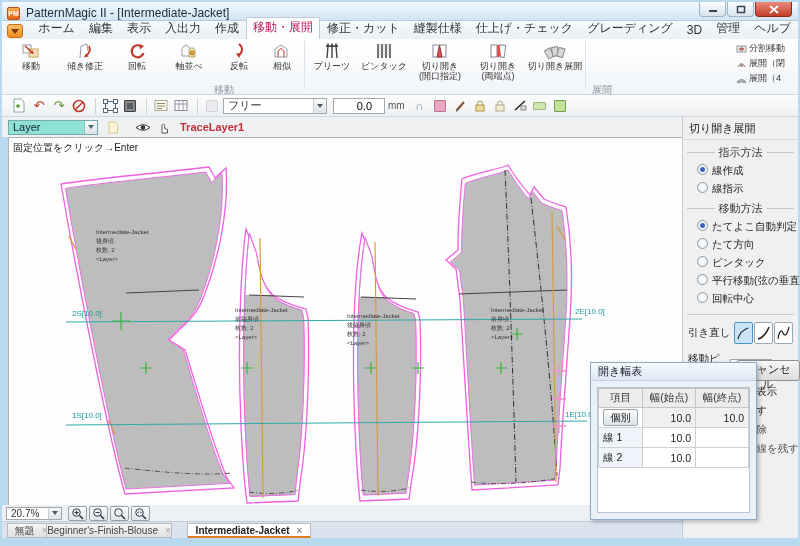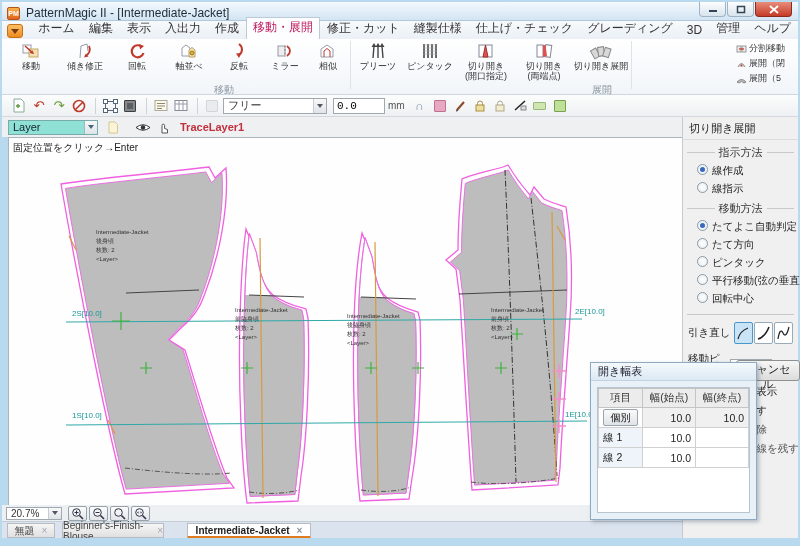--- a/index.html
+++ b/index.html
@@ -50,22 +50,22 @@
   .t2sep{width:1px;height:16px;background:#cfd4d8;margin:0 5px;}
   .glyph-red{color:#b8382a;font-size:13px;line-height:13px;}
   .glyph-green{color:#6a9a3a;font-size:13px;line-height:13px;}
   .glyph-gray{color:#7a90a8;font-size:12px;font-weight:bold;}
   .combo{height:16px;background:#fff;border:1px solid #a0a8b0;display:flex;align-items:center;
     font-size:11px;color:#333;position:relative;}
   .combo .cval{padding:8px 4px;flex:1;}
   .combo .carr{width:13px;height:100%;border-left:1px solid #c8ccd0;background:linear-gradient(#f8f8f8,#e0e4e8);
     display:flex;align-items:center;justify-content:center;}
   .combo .tri{width:0;height:0;border-left:3px solid transparent;border-right:3px solid transparent;border-top:4px solid #556;}
-  .numin{height:16px;border:1px solid #a0a8b0;background:#fff;font-size:11px;text-align:left;
-    padding:0 3px;font-family:Liberation Mono, monospace;}
+  .numin{height:16px;border:1px solid #a0a8b0;background:#fff;font-size:11px;text-align:right;
+    padding:0 12px;font-family:Liberation Sans, sans-serif;}
   .unit{font-size:10px;color:#555;margin:0 6px 0 3px;}
   .sq{border-radius:1px;}
   
   .layerbar{position:absolute;left:2px;top:117px;width:680px;height:20px;
     background:#eef0f2;display:flex;align-items:center;padding-left:6px;}
   .layercombo{width:90px;height:15px;border:1px solid #7aa;background:#8fe0d5;display:flex;align-items:center;}
   .layercombo .cval{flex:1;padding:0 4px;font-size:11px;color:#123;}
   .layercombo .carr{width:13px;height:100%;background:linear-gradient(#f8f8f8,#dde4e8);border-left:1px solid #9bb;
     display:flex;align-items:center;justify-content:center;}
   .tracename{color:#c22f3d;font-size:11px;font-weight:bold;margin-left:6px;}
@@ -230,30 +230,20 @@
       </div>
       <div class="rbtn" style="width:46px">
         <span class="ric">
             <svg width="20" height="18">
               <path d="M10,2 C14,5 14,10 10,13" fill="none" stroke="#c0392b" stroke-width="2"></path>
               <path d="M10,16 l-3,-4.5 l5.5,-0.5 z" fill="#c0392b"></path>
             </svg>
           </span>
         <span class="rlbl">反転</span>
       </div>
-      <div class="rbtn" style="width:46px">
-        <span class="ric">
-            <svg width="20" height="18">
-              <rect x="3" y="4" width="7" height="10" fill="#eee" stroke="#99a"></rect>
-              <path d="M12,4 C16,7 16,11 12,14" fill="none" stroke="#c0392b" stroke-width="1.8"></path>
-              <path d="M10,3.5 v11" stroke="#888" stroke-dasharray="2 1.5"></path>
-            </svg>
-          </span>
-        <span class="rlbl">ミラー</span>
-      </div>
       <div class="rbtn" style="width:40px">
         <span class="ric">
             <svg width="20" height="18">
               <path d="M3,15 L3,7 L9,3 L15,7 L15,15 Z" fill="#fff" stroke="#99a"></path>
               <path d="M6,15 L6,9 L9,6.5 L12,9 L12,15" fill="none" stroke="#c0392b"></path>
             </svg>
           </span>
         <span class="rlbl">相似</span>
       </div>
       <div class="rsep"></div>
@@ -325,21 +315,21 @@
         <svg width="11" height="10">
             <path d="M2,8 Q5.5,1 9,8" fill="#ddd" stroke="#888"></path>
             <circle cx="5.5" cy="6.5" r="1" fill="#c0392b"></circle>
           </svg>
         <span class="slbl">展開（閉</span>
       </div>
       <div class="srow">
         <svg width="11" height="10">
             <path d="M1,8 Q5.5,3 10,8 L8,9 Q5.5,6 3,9 Z" fill="#bbb" stroke="#888"></path>
           </svg>
-        <span class="slbl">展開（5</span>
+        <span class="slbl">展開（4</span>
       </div>
     </div>
   </div>
 
   <div class="toolbar2">
     <span class="t2i">
         <svg width="14" height="15">
           <path d="M2,1 h7 l3,3 v10 h-10 z" fill="#fff" stroke="#8a9"></path>
           <path d="M4,8 h4 M6,6 v4" stroke="#5a9a3a" stroke-width="1.4"></path>
         </svg>
@@ -709,21 +699,21 @@
           <path d="M3,5.5 l1.5,-1.2 v2.4 z M8,5.5 l-1.5,-1.2 v2.4 z" fill="#334"></path>
         </svg>
     </button>
   </div>
 
   <div class="tabbar">
     <div class="tab" style="left:5px;width:48px">
       <span>無題</span>
         <span class="x">×</span>
     </div>
-    <div class="tab" style="left:60px;width:102px">
+    <div class="tab" style="left:44px;width:126px">
       <span>Beginner's-Finish-Blouse</span>
         <span class="x">×</span>
     </div>
     <div class="tab active" style="left:185px;width:124px">
       <span>Intermediate-Jacket</span>
         <span class="x">×</span>
     </div>
   </div>
 
   <div class="framefill"></div>

